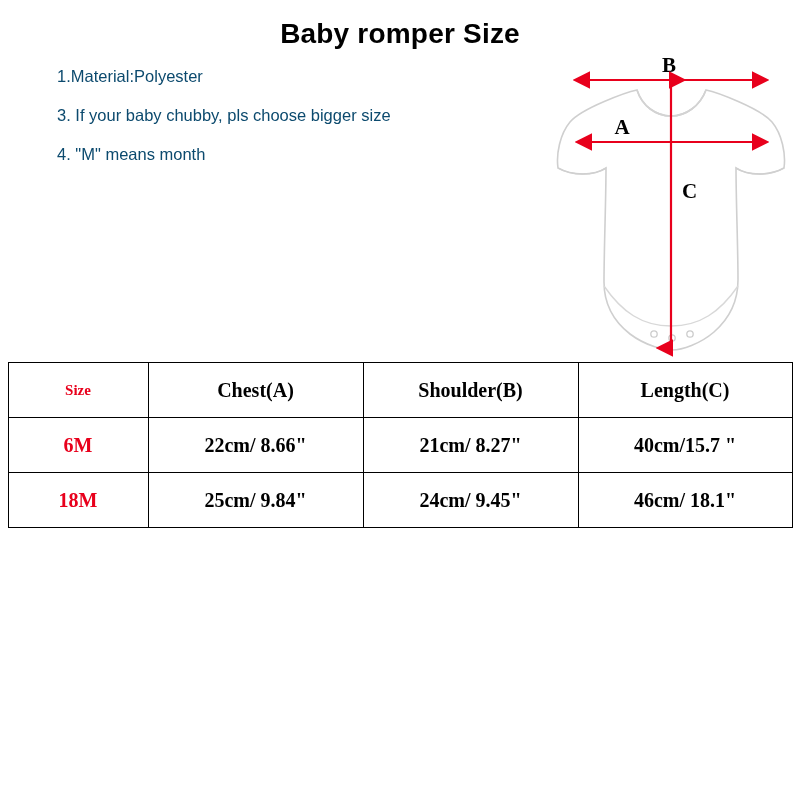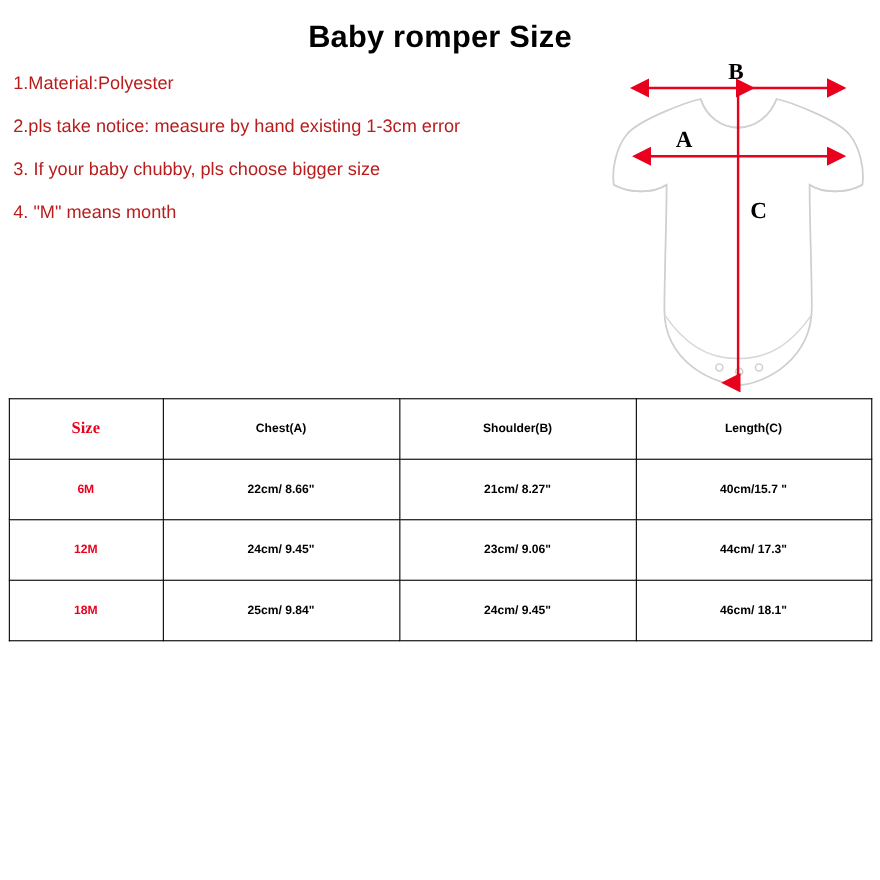--- a/index.html
+++ b/index.html
@@ -35,21 +35,22 @@
   .notes {
     position: absolute;
     left: 12px;
     top: 10px;
     width: 520px;
   }
   .note {
     font-size: 16.5px;
     line-height: 1.28;
     margin-bottom: 18px;
-    color: #b91c1c;
+    color: #0c4a6e;
+    margin-left: 45px;
   }
   .note.multi {
     line-height: 1.45;
   }
   .figure {
     position: absolute;
     right: 8px;
     top: -6px;
     width: 250px;
     height: 300px;
@@ -61,22 +62,22 @@
     border-collapse: collapse;
     width: 784px;
     margin: 6px auto 0 auto;
     table-layout: fixed;
   }
   table.size-table td, table.size-table th {
     border: 1px solid #000000;
     height: 52px;
     text-align: center;
     vertical-align: middle;
-    font-family: Liberation Sans, sans-serif;
-    font-size: 11px;
+    font-family: Liberation Serif, serif;
+    font-size: 20px;
     font-weight: bold;
     color: #000;
   }
   table.size-table th.size-col-head {
     color: #e8001c;
     font-family: "Liberation Serif", serif;
     font-size: 15px;
     font-weight: bold;
     margin-left: 8px;
   }
@@ -99,21 +100,20 @@
 <body>
 
 <div class="page">
 
   <div class="title">Baby romper Size</div>
 
   <div class="top-section">
 
     <div class="notes">
       <div class="note">1.Material:Polyester</div>
-      <div class="note">2.pls take notice: measure by hand existing 1-3cm error</div>
       <div class="note">3. If your baby chubby, pls choose bigger size</div>
       <div class="note">4. "M" means month</div>
     </div>
 
     <div class="figure">
       <svg width="250" height="310" viewBox="0 0 250 310" xmlns="http://www.w3.org/2000/svg">
 
         <g>
           <path d="M95 40 C 85 42, 40 58, 28 72 C 18 84, 14 104, 16 118 C 30 126, 52 126, 64 118
                    C 64 150, 62 200, 62 232 C 62 252, 70 270, 88 284 C 104 296, 122 300, 130 300
@@ -178,26 +178,20 @@
       </tr>
     </thead>
     <tbody>
       <tr>
         <td class="size-label">6M</td>
         <td>22cm/ 8.66"</td>
         <td>21cm/ 8.27"</td>
         <td>40cm/15.7 "</td>
       </tr>
       <tr>
-        <td class="size-label">12M</td>
-        <td>24cm/ 9.45"</td>
-        <td>23cm/ 9.06"</td>
-        <td>44cm/ 17.3"</td>
-      </tr>
-      <tr>
         <td class="size-label">18M</td>
         <td>25cm/ 9.84"</td>
         <td>24cm/ 9.45"</td>
         <td>46cm/ 18.1"</td>
       </tr>
     </tbody>
   </table>
 
 </div>
 

